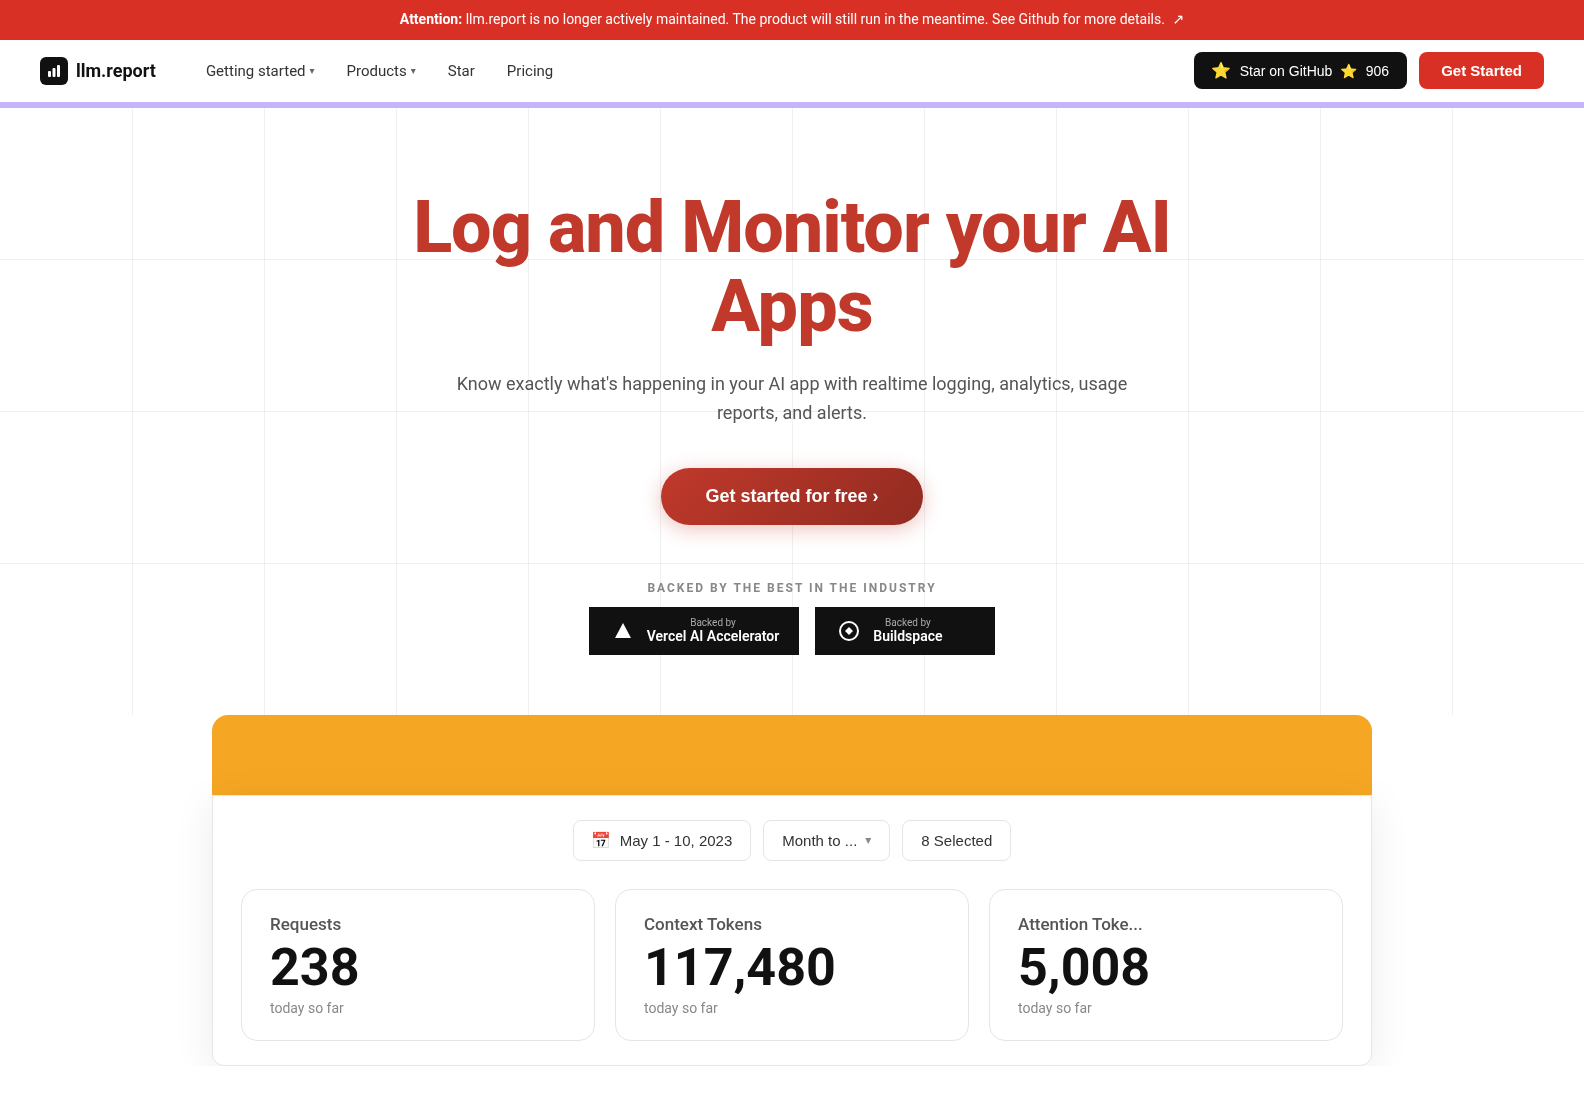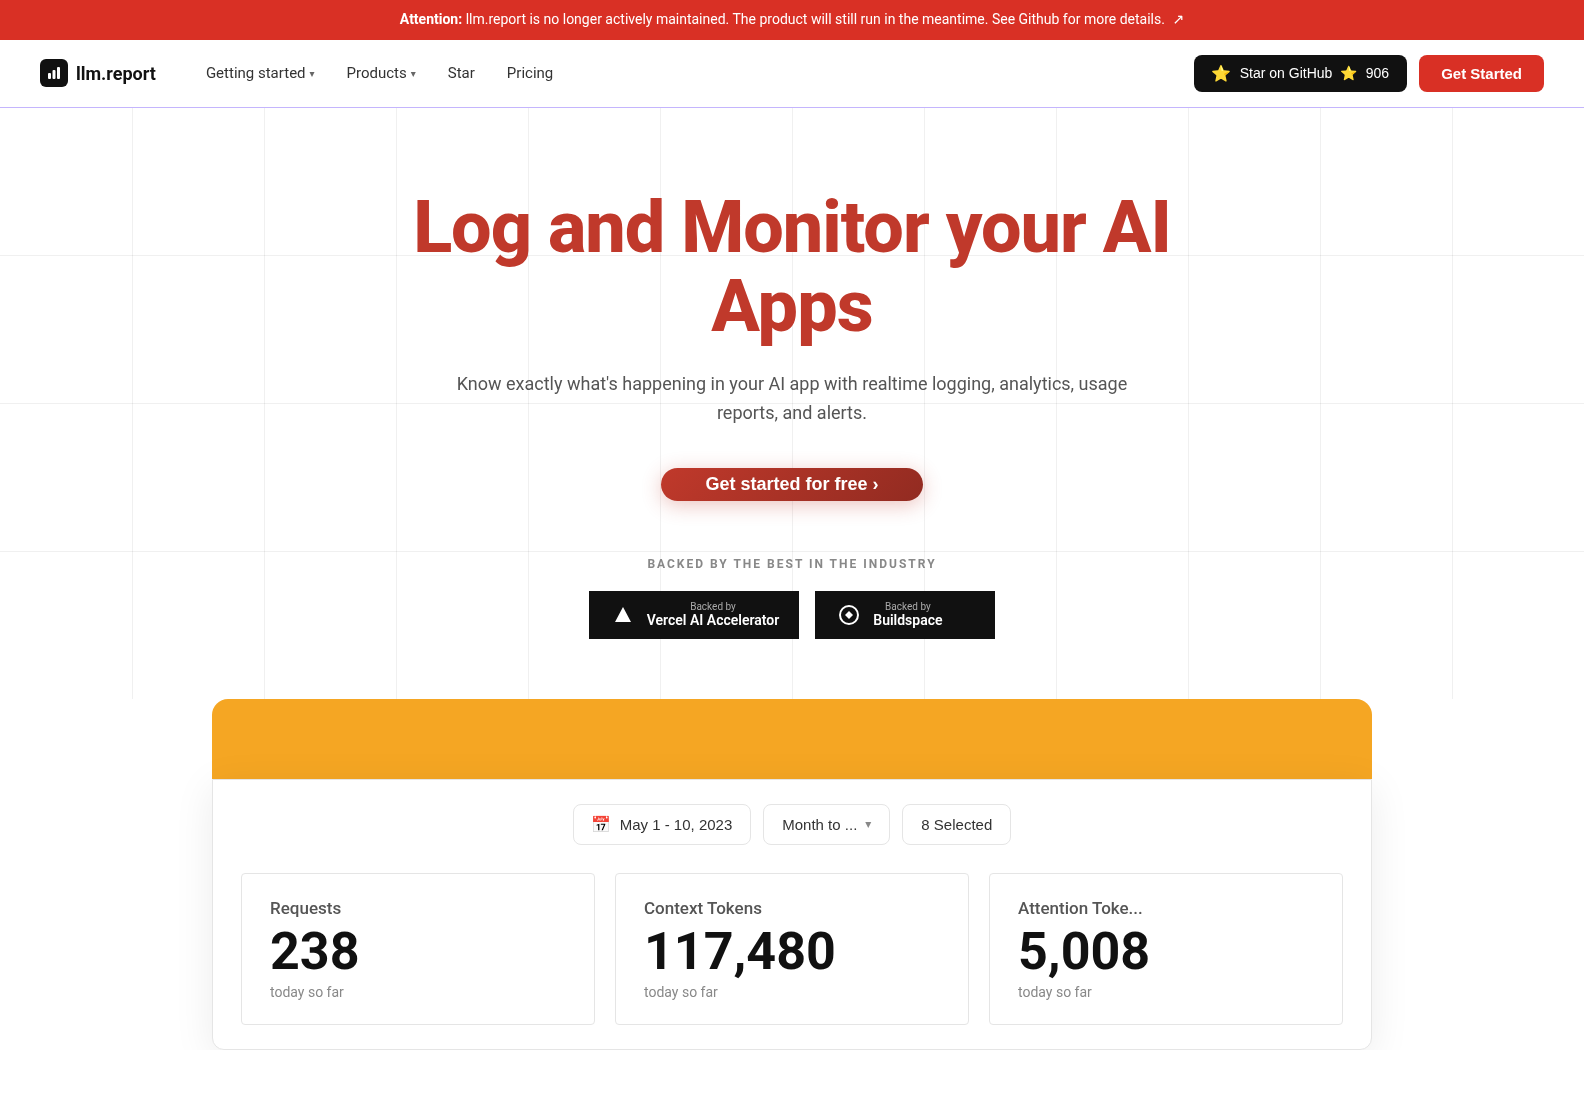--- a/index.html
+++ b/index.html
@@ -14,21 +14,21 @@
       font-size: 14px;
       line-height: 1.4;
     }
 
     
     .navbar {
       display: flex;
       align-items: center;
       padding: 0 40px;
       height: 68px;
-      border-bottom: 1px solid #c4b5fd;
+      border-bottom: 6px solid #c4b5fd;
       background: #fff;
       position: sticky;
       top: 0;
       z-index: 100;
     }
     .logo {
       display: flex;
       align-items: center;
       gap: 8px;
       font-weight: 700;
@@ -120,42 +120,42 @@
       color: #555;
       max-width: 700px;
       margin: 0 auto 40px;
       line-height: 1.6;
     }
     .hero-cta {
       background: linear-gradient(135deg, #c0392b 0%, #922b21 100%);
       color: #fff;
       border: none;
       border-radius: 50px;
-      padding: 6px 44px;
+      padding: 18px 44px;
       font-size: 18px;
       font-weight: 600;
       cursor: pointer;
       display: inline-flex;
       align-items: center;
       gap: 8px;
       box-shadow: 0 4px 20px rgba(192,57,43,0.3);
     }
 
     
     .backed-by {
       margin-top: 56px;
       text-align: center;
     }
     .backed-by-label {
       font-size: 12px;
       font-weight: 700;
       color: #888;
       letter-spacing: 2px;
       text-transform: uppercase;
-      margin-bottom: 20px;
+      margin-bottom: 12px;
     }
     .backed-by-logos {
       display: flex;
       justify-content: center;
       gap: 16px;
     }
     .backed-logo {
       background: #111;
       color: #fff;
       border-radius: 0;
@@ -220,21 +220,21 @@
     .filter-btn .chevron-down { color: #888; font-size: 12px; }
 
     .dashboard-stats {
       display: grid;
       grid-template-columns: repeat(3, 1fr);
       gap: 20px;
     }
     .stat-card {
       background: #fff;
       border: 1px solid #e5e5e5;
-      border-radius: 4px;
+      border-radius: 16px;
       padding: 24px 28px;
       overflow: hidden;
     }
     .stat-label {
       font-size: 17px;
       color: #555;
       margin-bottom: 8px;
       font-weight: 500;
     }
     .stat-value {

